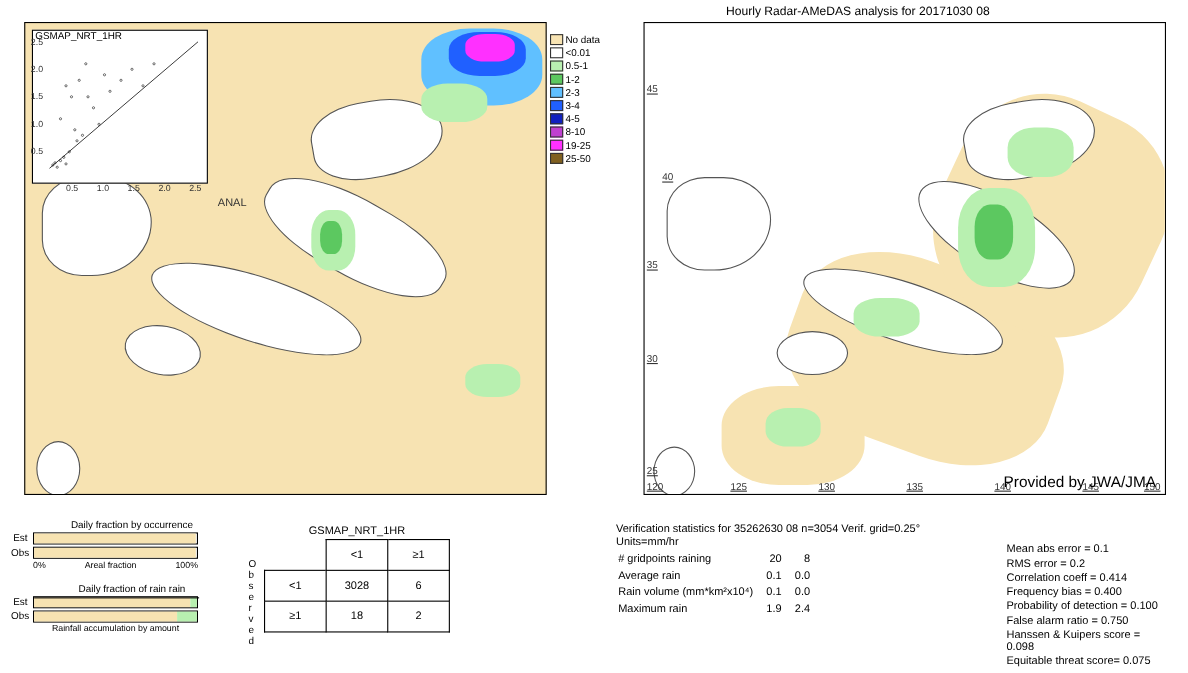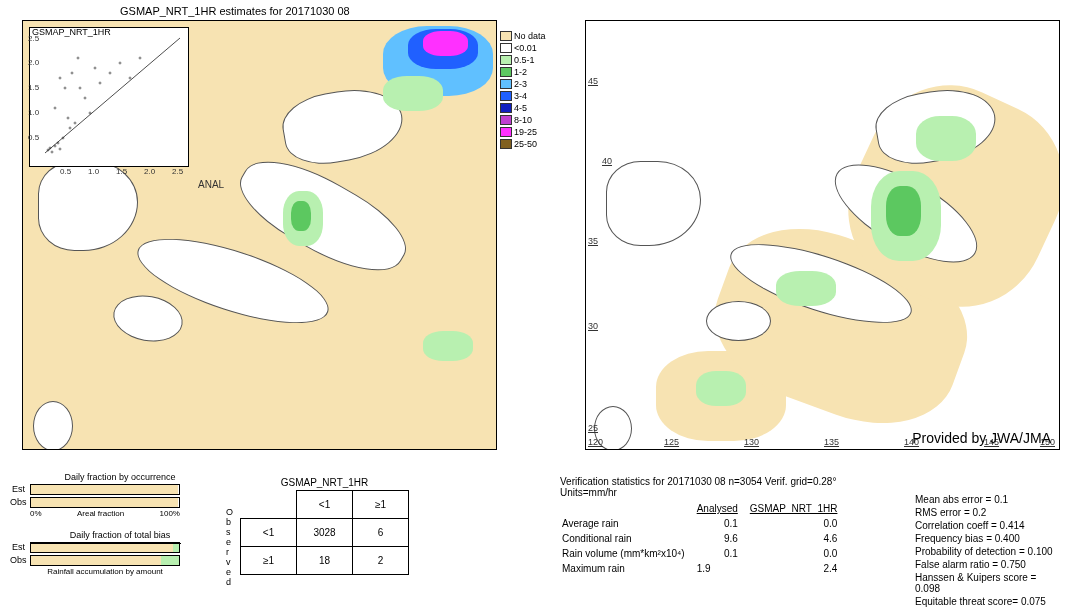--- a/index.html
+++ b/index.html
@@ -35,21 +35,21 @@
   .stats-right { position:absolute; left:355px; top:0; font-size:10px; }
   .stats-right div { margin:2px 0; }
   .provided { position:absolute; right:8px; bottom:3px; font-size:14px; }
   .obs-vert { position:absolute; left:226px; top:35px; font-size:9px; line-height:10px; }
   .axis-map { position:absolute; font-size:9px; color:#333;text-decoration:underline; }
 </style>
 </head>
 <body>
 
 <div class="row-maps">
-  <div class="title map-title1">GSMAP_NRT_1HR estimates for 20171030 08</div>
+  <div class="title map-title2">Hourly Radar-AMeDAS analysis for 20171030 08</div>
 
   <div id="map1" class="map-box">
 
     <div class="land" style="left:260px; top:70px; width:120px; height:70px; border-radius:40% 50% 50% 40%; transform:rotate(-10deg);"></div>
     <div class="land" style="left:210px; top:160px; width:180px; height:70px; border-radius:50% 40% 50% 40%; transform:rotate(30deg);"></div>
     <div class="land" style="left:110px; top:230px; width:200px; height:60px; border-radius:50%; transform:rotate(18deg);"></div>
     <div class="land" style="left:90px; top:275px; width:70px; height:45px; border-radius:50%; transform:rotate(10deg);"></div>
     <div class="land" style="left:15px; top:140px; width:100px; height:90px; border-radius:40% 50% 60% 40%;"></div>
     <div class="land" style="left:10px; top:380px; width:40px; height:50px; border-radius:50%;"></div>
 
@@ -201,21 +201,21 @@
           <div class="bar-fill" style="width:99%"></div>
         </div>
       </div>
     <div style="font-size:8px; display:flex; justify-content:space-between; width:150px;">
         <span>0%</span>
         <span>Areal fraction</span>
         <span>100%</span>
       </div>
   </div>
   <div class="dfrac" style="top:58px;">
-    <div style="font-size:9px; text-align:center; margin-bottom:2px;">Daily fraction of total bias</div>
+    <div style="font-size:9px; text-align:center; margin-bottom:2px;">Daily fraction of rain rain</div>
     <div style="position:relative; height:12px;">
         <span class="bar-lab" style="top:0;left:-18px">Est</span>
         <div class="bar-wrap">
           <div class="bar-fill" style="width:96%"></div>
           <div style="position:absolute;right:0;top:0;width:4%;height:100%;background:#b8f0b0"></div>
           <div style="position:absolute;left:0;top:0;width:150px;height:11px;border-top:1px solid #000;"></div>
         </div>
       </div>
     <div style="position:relative; height:12px;">
         <span class="bar-lab" style="top:0;left:-20px">Obs</span>
@@ -244,38 +244,33 @@
           </tr>
       <tr>
             <th>≥1</th>
             <td>18</td>
             <td>2</td>
           </tr>
     </tbody>
       </table>
   </div>
 
-  <div class="ver-title">Verification statistics for 20171030 08  n=3054  Verif. grid=0.28°  Units=mm/hr</div>
+  <div class="ver-title">Verification statistics for 35262630 08  n=3054  Verif. grid=0.25°  Units=mm/hr</div>
   <div class="stats-cols">
     <table class="stats-table">
       <tbody>
-          <tr>
-            <td></td>
-            <td style="text-decoration:underline">Analysed</td>
-            <td style="text-decoration:underline">GSMAP_NRT_1HR</td>
+      <tr>
+            <td># gridpoints raining</td>
+            <td style="text-align:right">20</td>
+            <td style="text-align:right">8</td>
           </tr>
       <tr>
             <td>Average rain</td>
             <td style="text-align:right">0.1</td>
             <td style="text-align:right">0.0</td>
-          </tr>
-      <tr>
-            <td>Conditional rain</td>
-            <td style="text-align:right">9.6</td>
-            <td style="text-align:right">4.6</td>
           </tr>
       <tr>
             <td>Rain volume (mm*km²x10⁴)</td>
             <td style="text-align:right">0.1</td>
             <td style="text-align:right">0.0</td>
           </tr>
       <tr>
             <td>Maximum rain</td>
             <td style="text-align:left">1.9</td>
             <td style="text-align:right">2.4</td>

